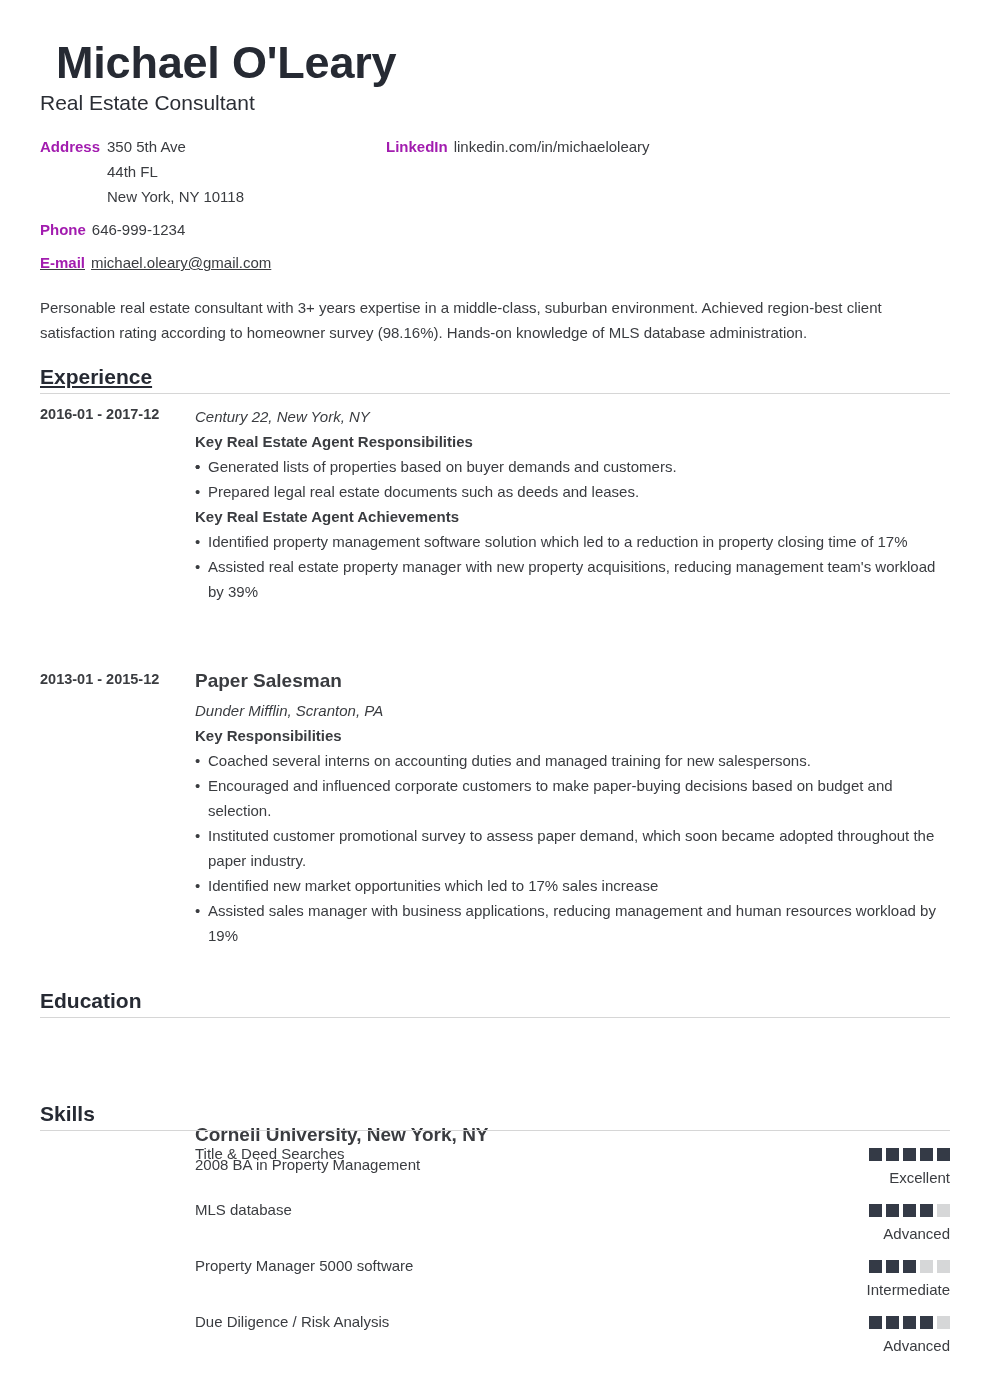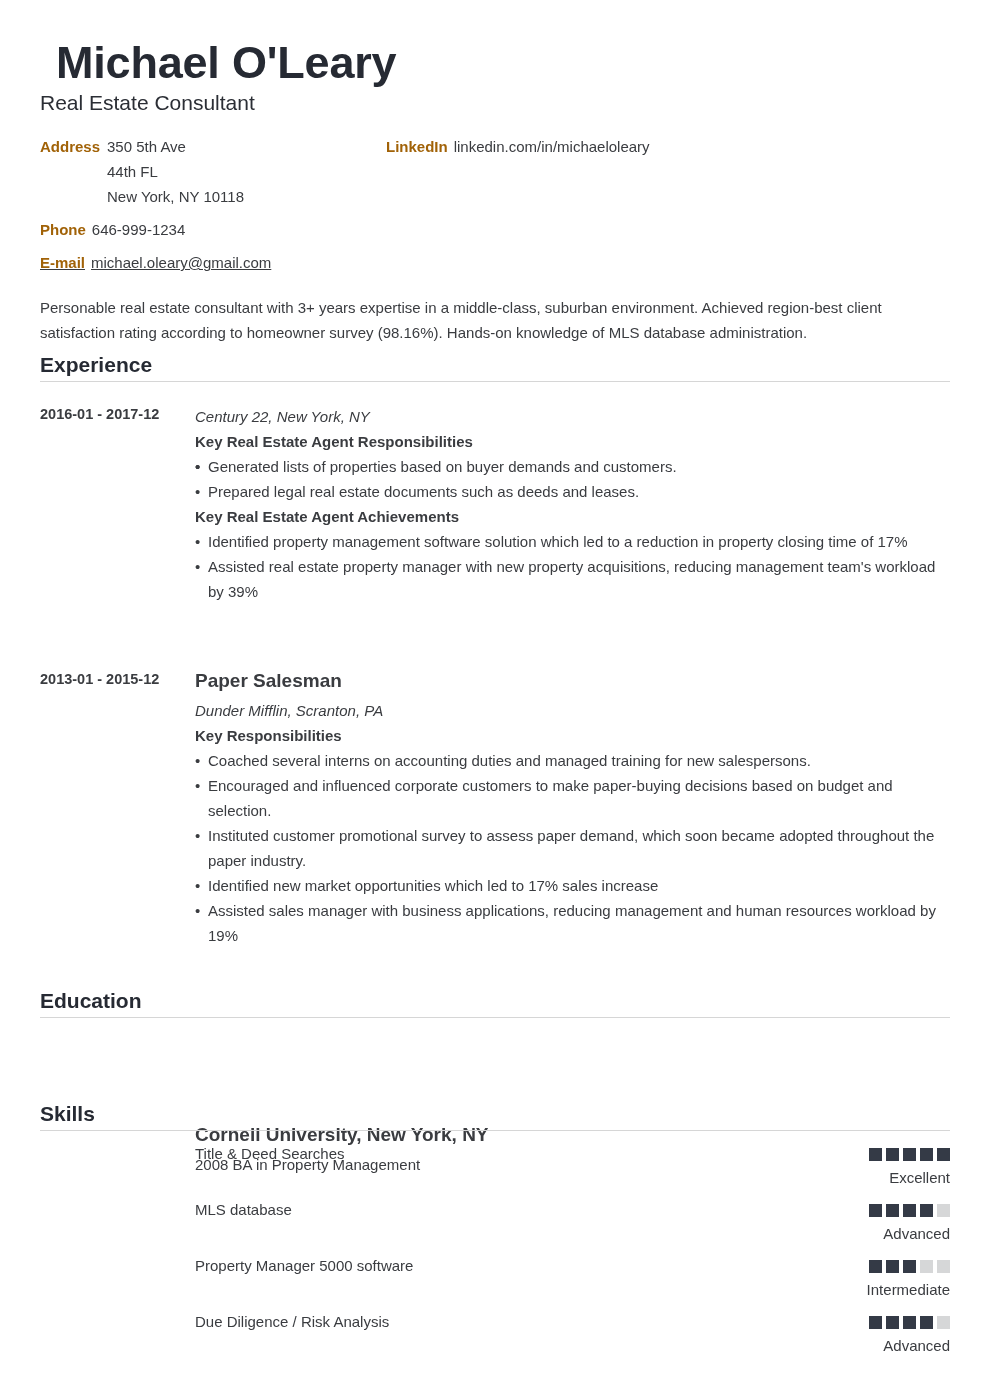--- a/index.html
+++ b/index.html
@@ -2,21 +2,21 @@
 <html><head>
 <meta charset="utf-8">
 <style>
   html, body { margin: 0; padding: 0; background: #ffffff; }
   body { width: 990px; height: 1400px; position: relative; overflow: hidden;
     font-family: "Liberation Sans", sans-serif; color: #3a3c40; }
   .page { position: absolute; left: 40px; top: 0; width: 910px; }
   .name { position: absolute; top: 37px; left: 16px; font-size: 45px; font-weight: bold; color: #262a33; letter-spacing: -0.2px; white-space: nowrap; }
   .title { position: absolute; top: 91px; left: 0; font-size: 21px; color: #2b2e35; white-space: nowrap; }
   .contact { position: absolute; left: 0; font-size: 15px; line-height: 25px; color: #3a3c40; }
-  .contact .lbl { font-weight: bold; color: #a16207; }
+  .contact .lbl { font-weight: bold; color: #a21caf; }
   .addr { top: 134px; display: flex; }
   .addr .lbl { width: 67px; }
   .phone { top: 217px; }
   .email { top: 250px; text-decoration: underline; }
   .linkedin { top: 134px; left: 346px; }
   .contact .val { margin-left: 6px; }
   .summary { position: absolute; top: 295px; left: 0; width: 900px; font-size: 15px; line-height: 25px; color: #3a3c40; }
   .section-head { position: absolute; left: 0; width: 910px; font-size: 21px; font-weight: bold; color: #262a33; border-bottom: 1px solid #d6d6d6; padding-bottom: 4px; line-height: 25px; }
   .job { position: absolute; left: 0; width: 910px; }
   .job .dates { position: absolute; left: 0; top: 2px; font-size: 14.5px; font-weight: bold; color: #3a3c40; white-space: nowrap; }
@@ -61,21 +61,21 @@
   <div class="contact phone">
     <span class="lbl">Phone</span><span class="val">646-999-1234</span>
   </div>
 
   <div class="contact email">
     <span class="lbl">E-mail</span><span class="val">michael.oleary@gmail.com</span>
   </div>
 
   <div class="summary">Personable real estate consultant with 3+ years expertise in a middle-class, suburban environment. Achieved region-best client satisfaction rating according to homeowner survey (98.16%). Hands-on knowledge of MLS database administration.</div>
 
-  <div class="section-head" style="top:352px;">Experience</div>
+  <div class="section-head" style="top:364px;text-decoration:underline;">Experience</div>
 
   <div class="job" style="top:404px;">
     <div class="dates">2016-01 - 2017-12</div>
     <div class="body">
       <div class="company">Century 22, New York, NY</div>
       <div class="sub">Key Real Estate Agent Responsibilities</div>
       <ul>
         <li><span class="bullet">•</span></li>
         <li><span class="bullet">•</span><span>Generated lists of properties based on buyer demands and customers.</span></li>
         <li><span class="bullet">•</span><span>Prepared legal real estate documents such as deeds and leases.</span></li>

